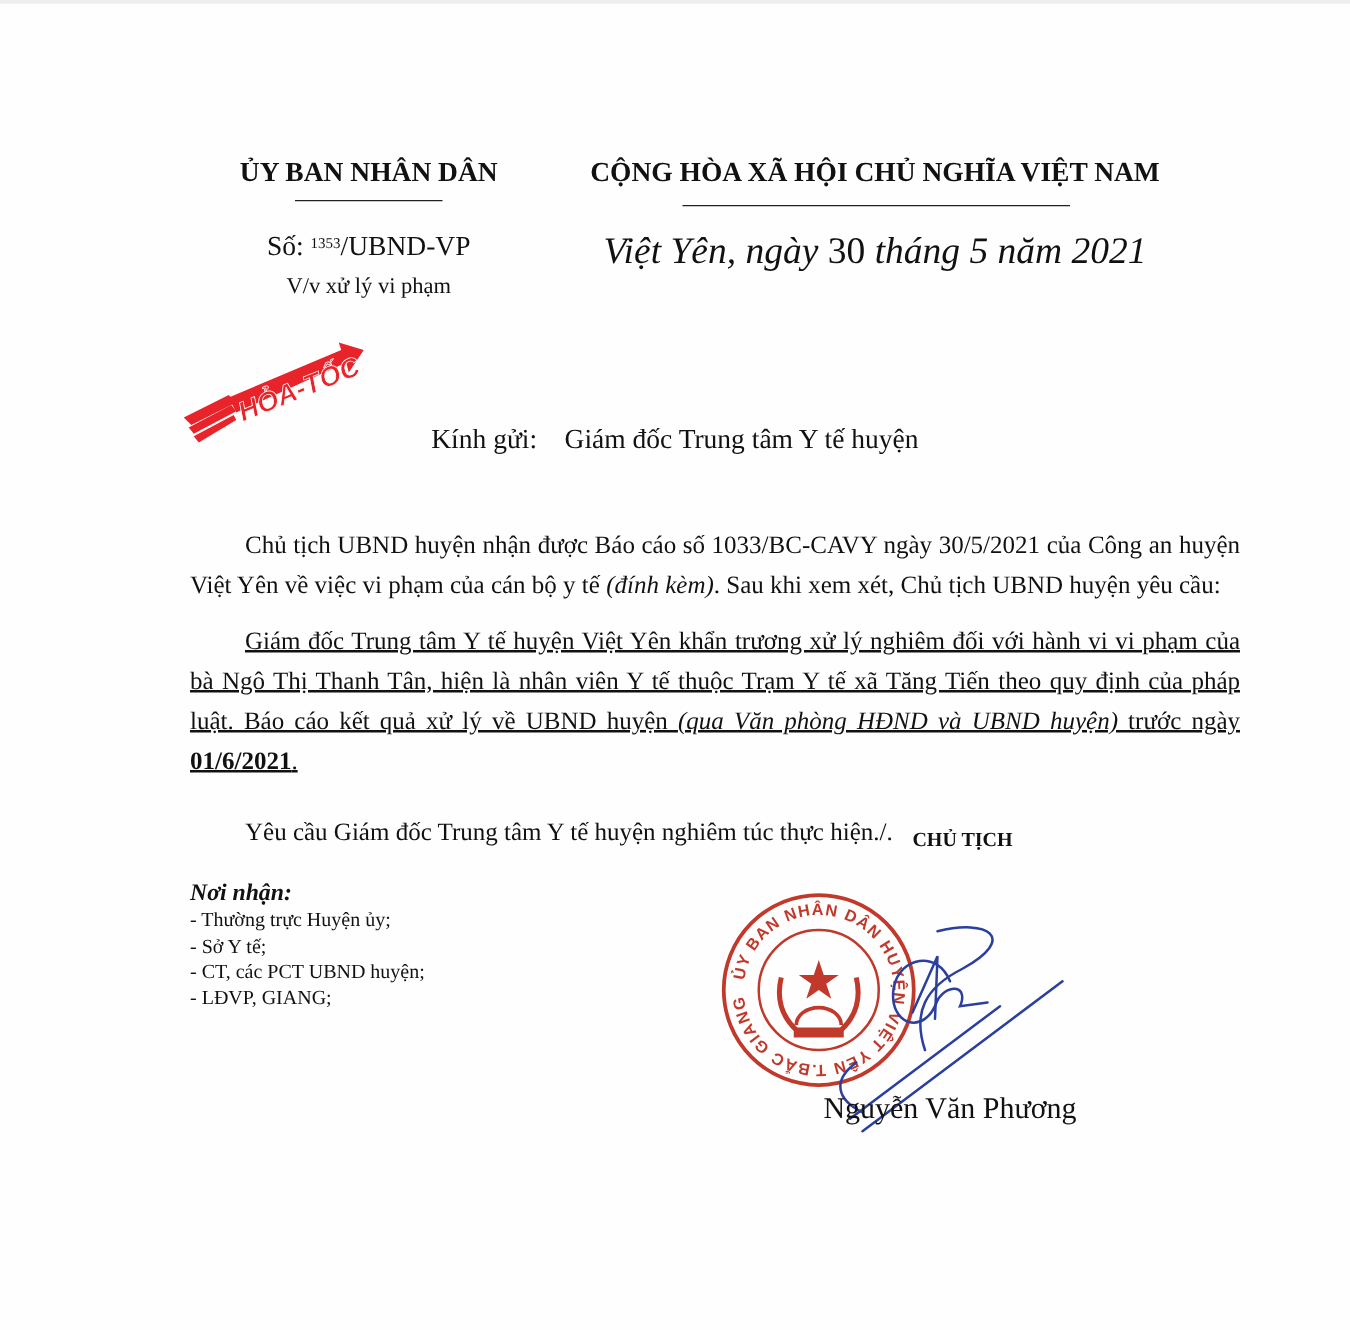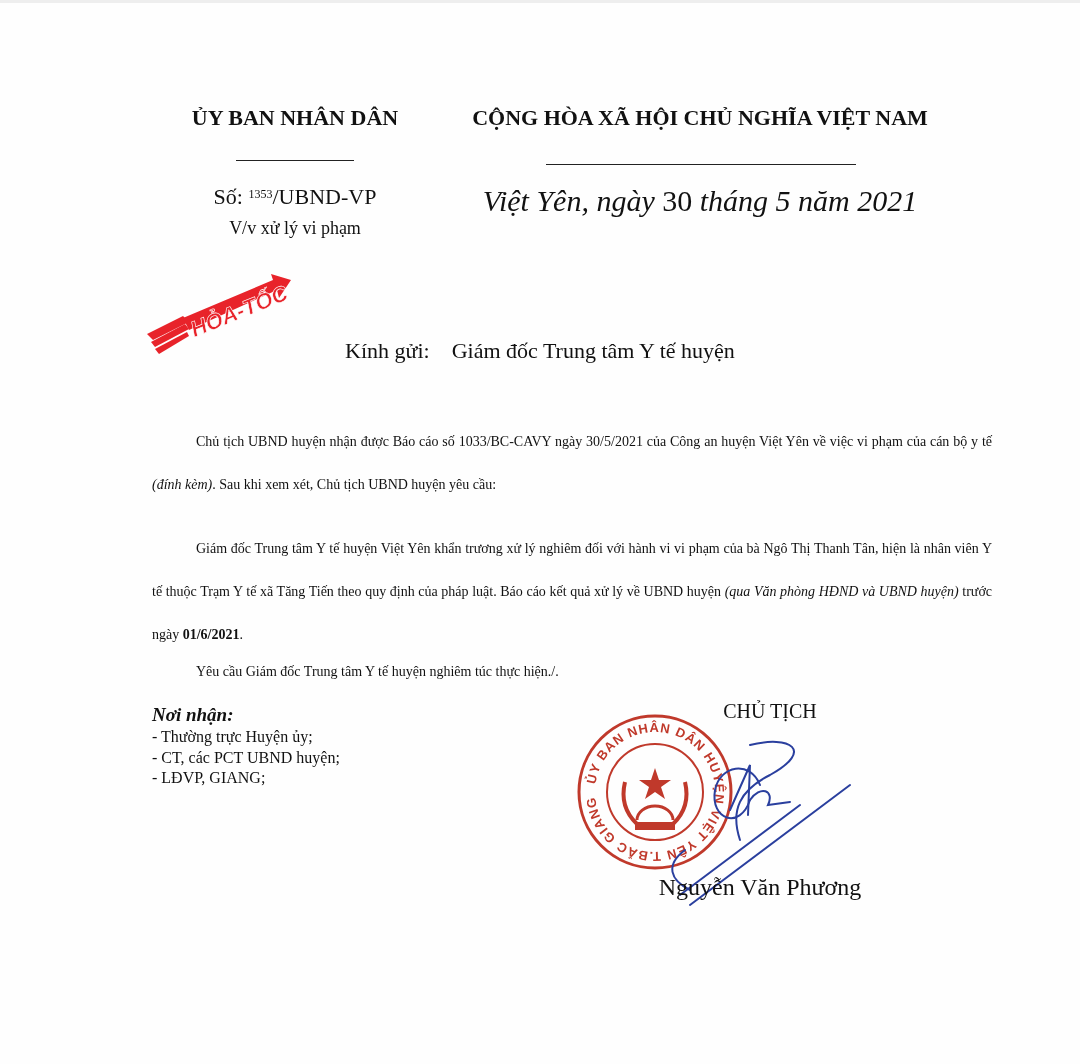--- a/index.html
+++ b/index.html
@@ -2,41 +2,41 @@
 <html><head>
 <meta charset="utf-8">
 <style>
   html, body { margin:0; padding:0; }
   body {
     width:1080px; height:1064px; background:#fefefe; position:relative; overflow:hidden;
     font-family:"Liberation Serif", "DejaVu Serif", serif; color:#111;
   }
   .topstrip { position:absolute; left:0; top:0; width:1080px; height:3px; background:#eeeeee; }
   .abs { position:absolute; }
-  .bold { font-weight:bold; }
+  .bold { font-weight:bold;margin-top:20px; }
   .center { text-align:center; }
   .hdr-left { left:150px; top:104px; width:290px; font-size:22px; line-height:27px; }
   .hdr-right { left:440px; top:104px; width:520px; font-size:22px; line-height:27px; }
   .uline-left { position:absolute; left:236px; top:160px; width:118px; height:1px; background:#222; }
   .uline-right { position:absolute; left:546px; top:164px; width:310px; height:1px; background:#222; }
   .so { left:150px; top:184px; width:290px; font-size:22px; }
   .so .num { font-size:12px; position:relative; top:-6px;text-align:right; }
   .vv { left:150px; top:218px; width:290px; font-size:18px; }
   .date { left:440px; top:184px; width:520px; font-size:30px; font-style:italic; }
   .date .d { font-style:normal; }
   .hoatoc { left:145px; top:272px; width:150px; height:85px; }
   .kinhgui { left:345px; top:338px; font-size:22px; white-space:pre; }
-  .body { left:152px; width:840px; font-size:14px; line-height:43px; text-align:justify; }
+  .body { left:152px; width:840px; font-size:20px; line-height:32px; text-align:justify; }
   .p1 { top:420px; }
-  .p2 { top:527px; }
+  .p2 { top:497px;text-decoration:underline; }
   .p3 { top:650px; }
   .indent { text-indent:44px; }
   .noi { left:152px; top:703px; width:300px; font-size:16px; line-height:20.5px; }
   .noi .title { font-size:19px; font-weight:bold; font-style:italic; line-height:24px; }
-  .chutich { left:660px; top:700px; width:220px; font-size:20px; font-weight:normal; text-align:center; }
+  .chutich { left:660px; top:664px; width:220px; font-size:16px; font-weight:bold; text-align:center; }
   .seal { left:575px; top:712px; width:160px; height:160px; }
   .sig { left:600px; top:730px; width:300px; height:180px; }
   .name { left:640px; top:874px; width:240px; font-size:24px; font-weight:normal; text-align:center; }
 </style>
 </head>
 <body>
 
 <div class="topstrip"></div>
 
 <div class="abs hdr-left bold center">
@@ -76,20 +76,21 @@
   <span>Chủ tịch UBND huyện nhận được Báo cáo số 1033/BC-CAVY ngày 30/5/2021 của Công an huyện Việt Yên về việc vi phạm của cán bộ y tế </span><i>(đính kèm)</i><span>. Sau khi xem xét, Chủ tịch UBND huyện yêu cầu:</span>
 </div>
 <div class="abs body p2 indent">
   <span>Giám đốc Trung tâm Y tế huyện Việt Yên khẩn trương xử lý nghiêm đối với hành vi vi phạm của bà Ngô Thị Thanh Tân, hiện là nhân viên Y tế thuộc Trạm Y tế xã Tăng Tiến theo quy định của pháp luật. Báo cáo kết quả xử lý về UBND huyện </span><i>(qua Văn phòng HĐND và UBND huyện)</i><span> trước ngày </span><b>01/6/2021</b><span>.</span>
 </div>
 <div class="abs body p3 indent">Yêu cầu Giám đốc Trung tâm Y tế huyện nghiêm túc thực hiện./.</div>
 
 <div class="abs noi">
   <div class="title">Nơi nhận:</div>
   <div>- Thường trực Huyện ủy;</div>
+  <div>- Sở Y tế;</div>
   <div>- CT, các PCT UBND huyện;</div>
   <div>- LĐVP, GIANG;</div>
 </div>
 
 <div class="abs chutich">CHỦ TỊCH</div>
 
 <div class="abs seal">
   <svg width="160" height="160" viewBox="0 0 160 160">
     <defs>
       <path id="sealArc" d="M 80,80 m -60,0 a 60,60 0 1,1 120,0 a 60,60 0 1,1 -120,0"></path>

